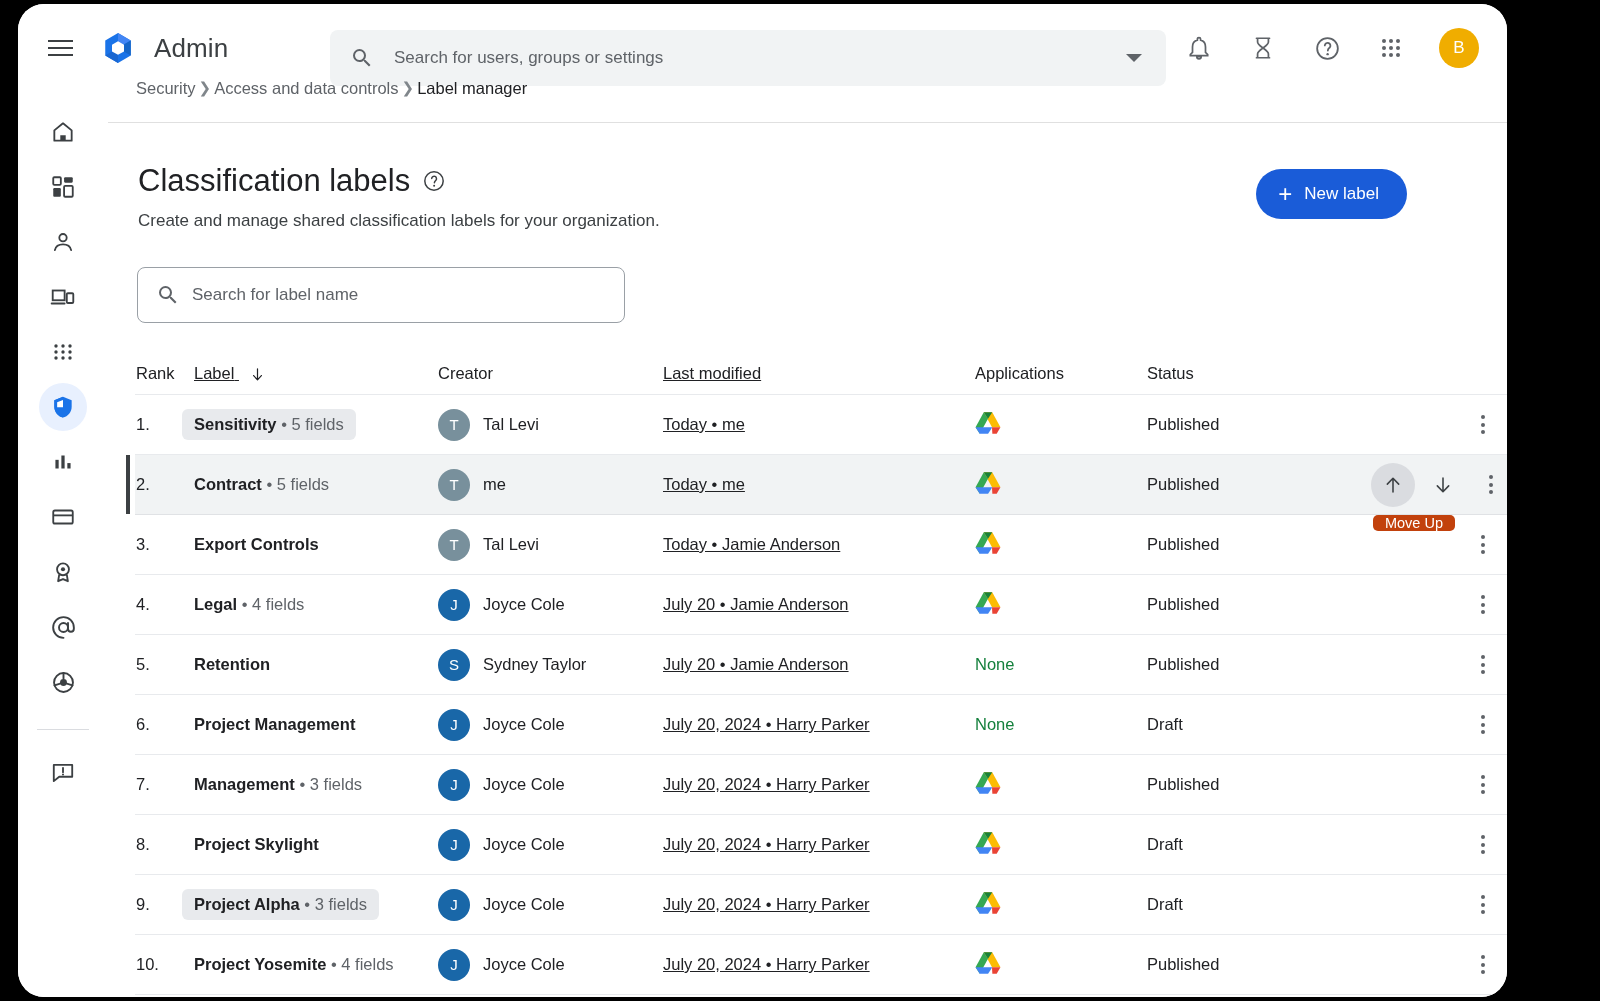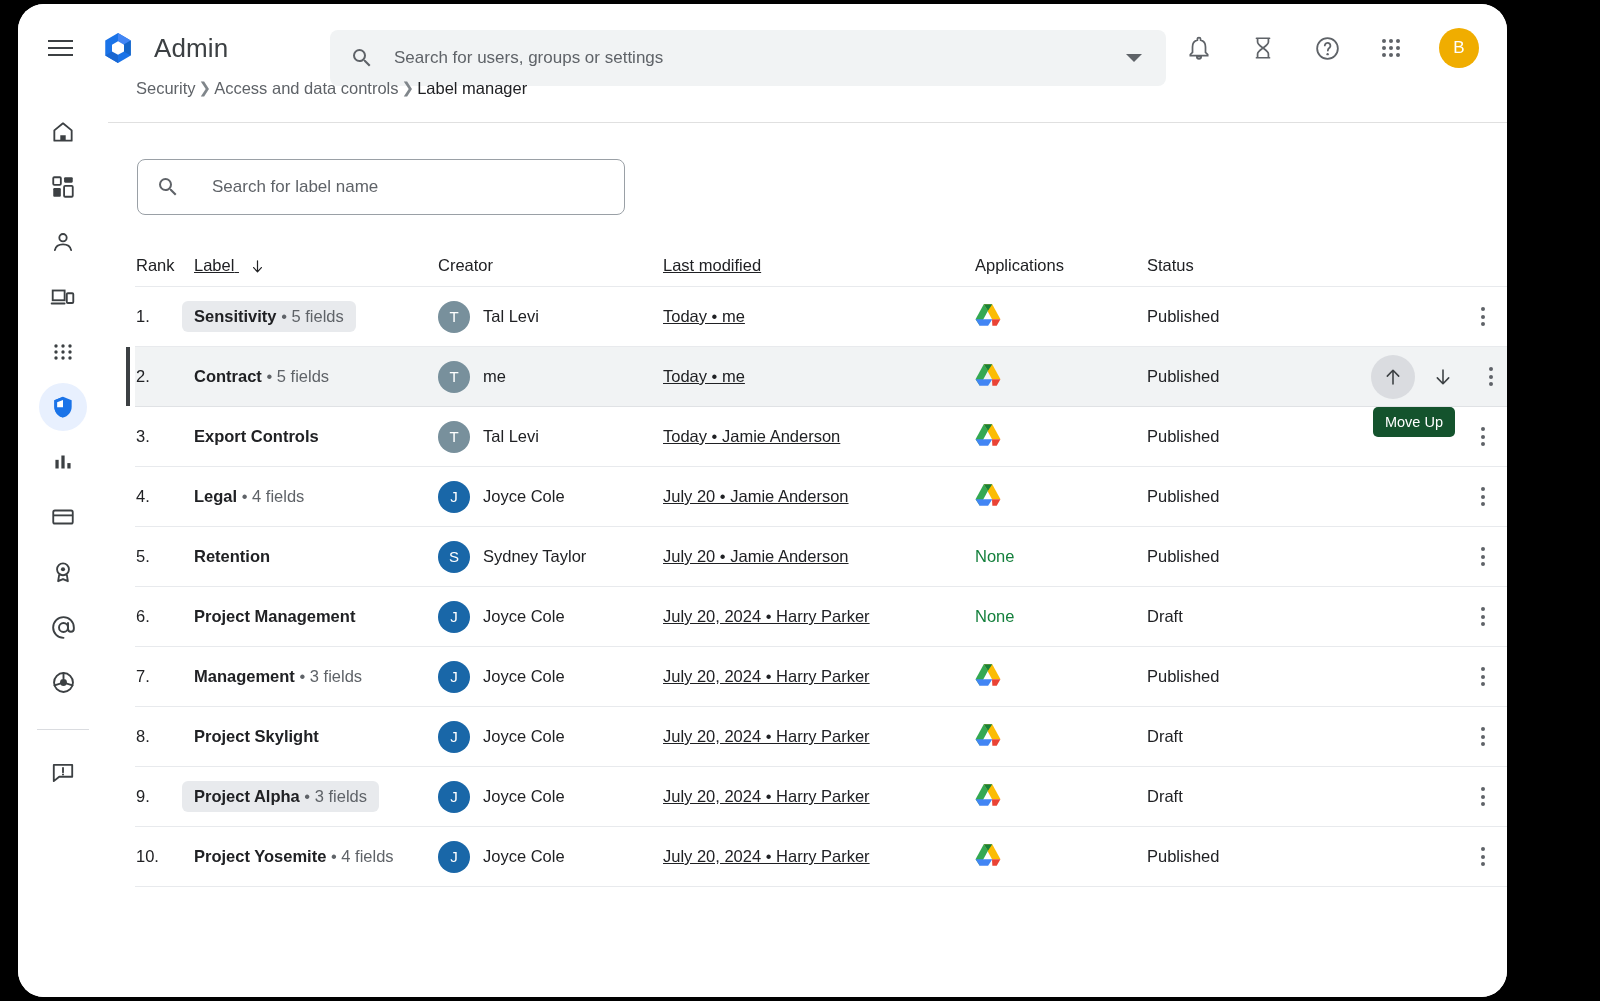--- a/index.html
+++ b/index.html
@@ -117,21 +117,21 @@
     margin: 36px 0 0 29px;
     width: 488px; height: 56px;
     border: 1px solid #9aa0a6; border-radius: 8px;
     display: flex; align-items: center; cursor: text;
     background: #fff;
   }
   .label-search .s-icon { margin-left: 18px; flex: none; }
   .label-search input {
     flex: 1; border: none; outline: none; background: transparent;
     font-family: "Liberation Sans", sans-serif;
-    font-size: 17px; color: #3c4043; margin-left: 32px;
+    font-size: 17px; color: #3c4043; margin-left: 12px;
   }
   .label-search input::placeholder { color: #5f6368; }
 
   
   .tbl { margin-top: 30px; width: 1378px; margin-left: 27px; }
   .thead {
     display: flex; align-items: center;
     height: 42px; font-size: 16.5px; color: #202124;
     border-bottom: 1px solid #e8eaed;
   }
@@ -182,22 +182,22 @@
   .kebab i { width: 4px; height: 4px; border-radius: 50%; background: #5f6368; display:block; }
 
   .move-btn {
     width: 44px; height: 44px; border-radius: 50%;
     display:flex; align-items:center; justify-content:center; cursor:pointer;
   }
   .move-btn.hovered { background: #dadce0; }
 
   .tooltip {
     position: absolute; top: 52px; right: 66px;
-    background: #14532d; color: #fff; font-size: 14.5px;
-    padding: 7px 12px; border-radius: 5px; white-space: nowrap;
+    background: #c2410c; color: #fff; font-size: 14.5px;
+    padding: 0 12px; border-radius: 5px; white-space: nowrap;
     z-index: 20;
   }
 
   .sortarrow { margin-left: 10px; vertical-align: middle; }
 </style>
 </head>
 <body>
 
 <div class="screen">
 
@@ -364,20 +364,36 @@
       <svg width="26" height="26" viewBox="0 0 24 24">
         <path d="M3.5 4.5h17v11h-12l-5 4z" fill="none" stroke="#3c4043" stroke-width="1.7" stroke-linejoin="round"></path>
         <path d="M12 7.2v4" stroke="#3c4043" stroke-width="1.7" stroke-linecap="round"></path>
         <circle cx="12" cy="13.4" r=".95" fill="#3c4043"></circle>
       </svg>
     </div>
   </div>
 
   <div class="content">
 
+    <div class="page-head">
+      <div class="page-title-row">
+        <div class="page-title">Classification labels</div>
+        <svg class="help-icon" width="24" height="24" viewBox="0 0 24 24">
+          <circle cx="12" cy="12" r="9.2" fill="none" stroke="#3c4043" stroke-width="1.5"></circle>
+          <path d="M9.7 9.4a2.4 2.4 0 114.2 1.8c-.85.85-1.5 1.35-1.5 2.5" fill="none" stroke="#3c4043" stroke-width="1.5" stroke-linecap="round"></path>
+          <circle cx="12.1" cy="16.8" r="1" fill="#3c4043"></circle>
+        </svg>
+      </div>
+      <div class="page-sub">Create and manage shared classification labels for your organization.</div>
+
+      <button class="new-label-btn">
+        <span class="plus-glyph">+</span>
+        <span>New label</span>
+      </button>
+    </div>
 
     <div class="label-search">
       <svg class="s-icon" width="24" height="24" viewBox="0 0 24 24">
         <path d="M15.5 14h-.79l-.28-.27A6.47 6.47 0 0016 9.5 6.5 6.5 0 109.5 16c1.61 0 3.09-.59 4.23-1.57l.27.28v.79l5 4.99L20.49 19l-4.99-5zm-6 0C7.01 14 5 11.99 5 9.5S7.01 5 9.5 5 14 7.01 14 9.5 11.99 14 9.5 14z" fill="#5f6368"></path>
       </svg>
       <input type="text" placeholder="Search for label name" style="">
     </div>
 
     <div class="tbl">
 

